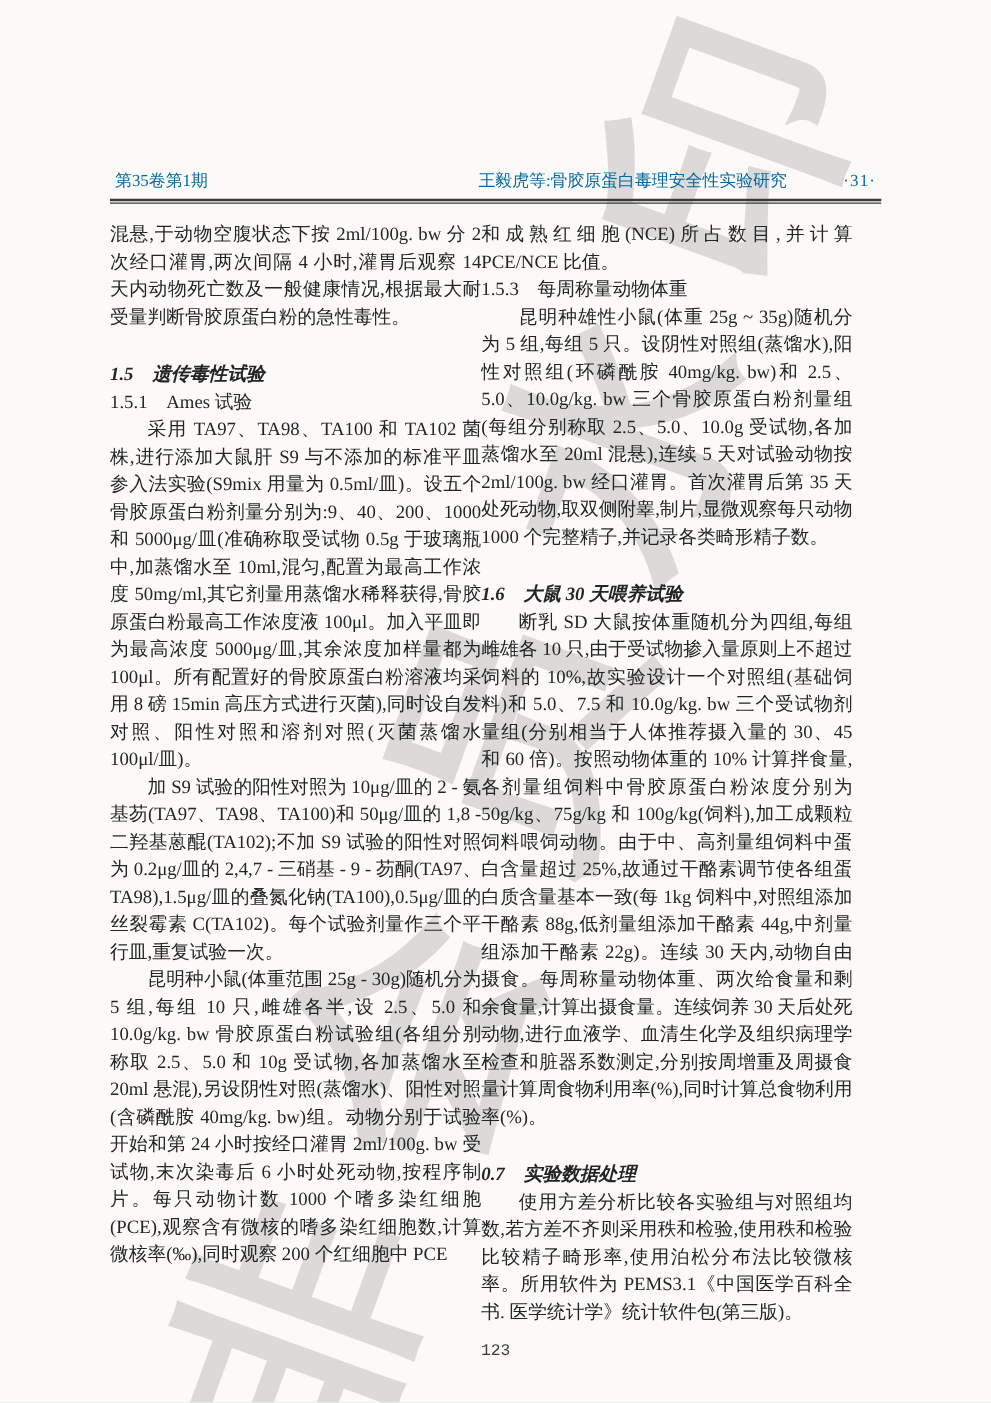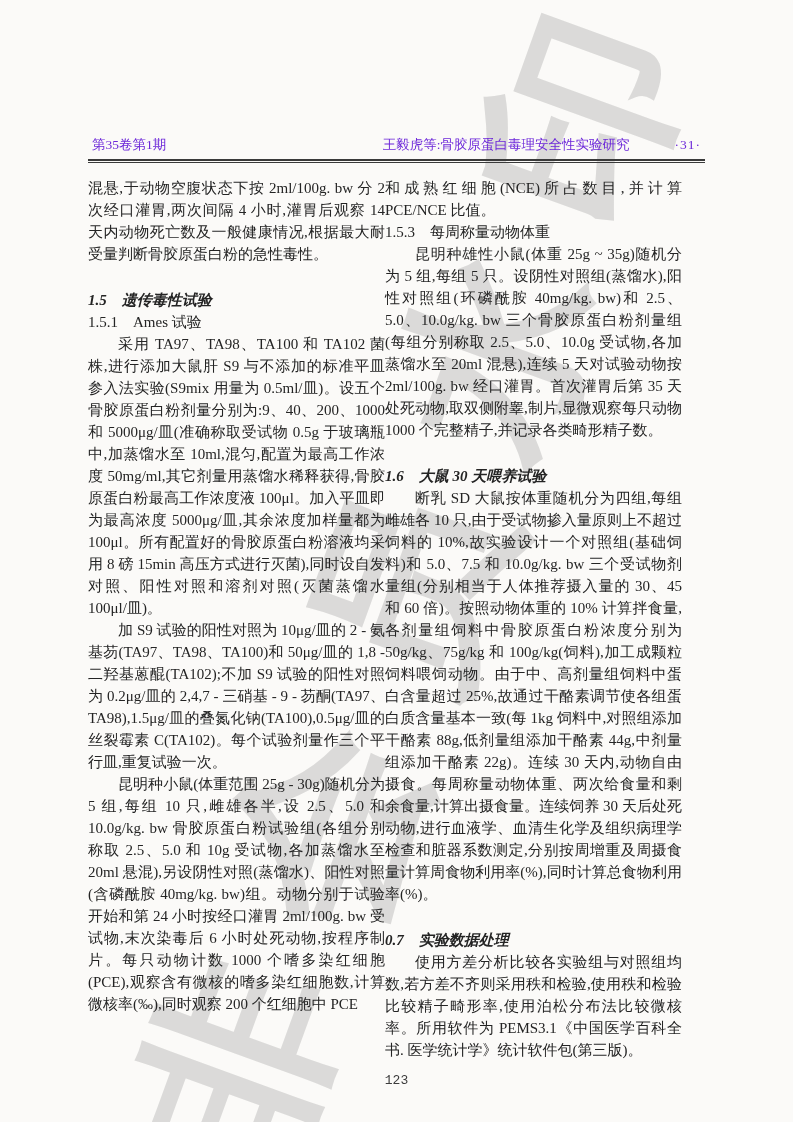--- a/index.html
+++ b/index.html
@@ -32,21 +32,21 @@
   }
   .content {
     position: relative;
     z-index: 1;
     padding: 136px 88px 0 88px;
   }
   .header {
     display: flex;
     align-items: baseline;
     font-size: 13.5px;
-    color: #6d28d9;
+    color: #0369a1;
     padding: 0 4px 5px 4px;
   }
   .header .issue { white-space: nowrap; }
   .header .running-title { flex: 1; text-align: right; white-space: nowrap; }
   .header .page-marker { white-space: nowrap; letter-spacing: 1px; margin-left: 45px; }
   .rule {
     height: 4px;
     border-top: 2px solid #3a3a3a;
     border-bottom: 1px solid #3a3a3a;
   }

